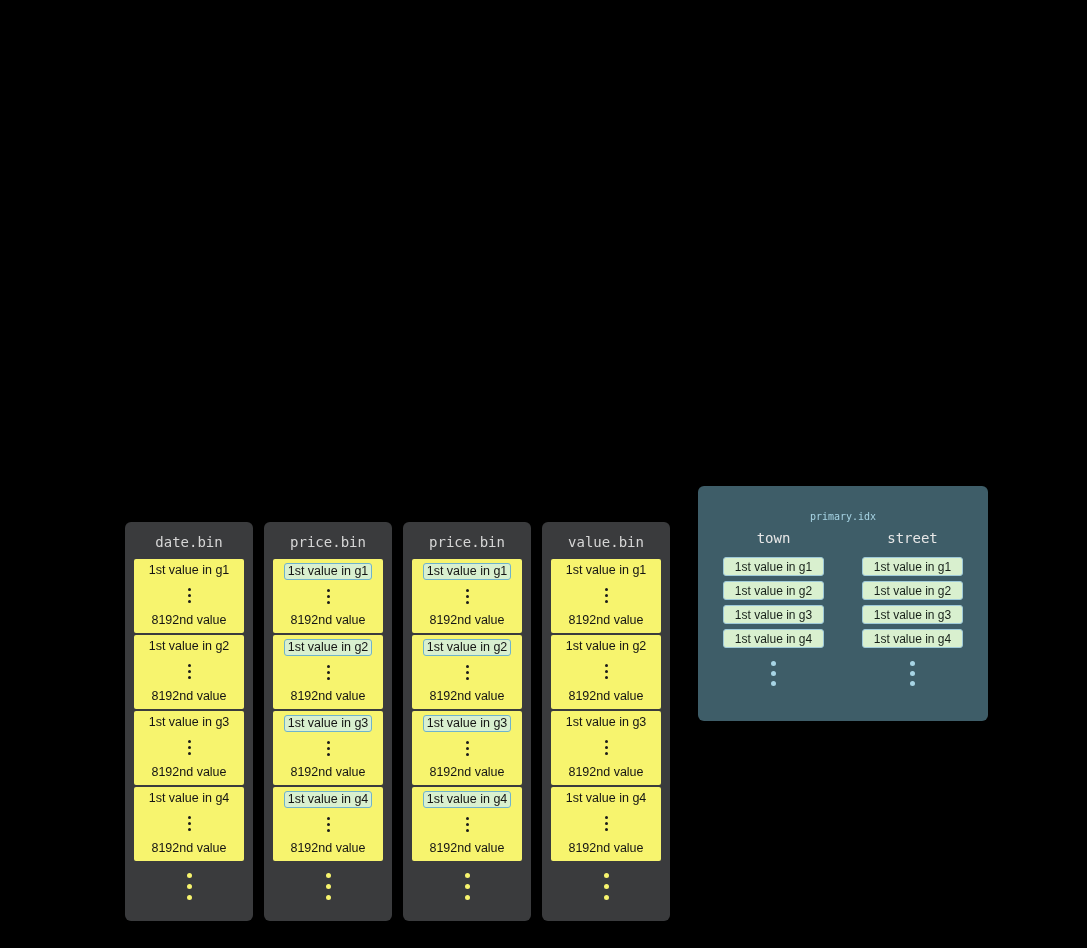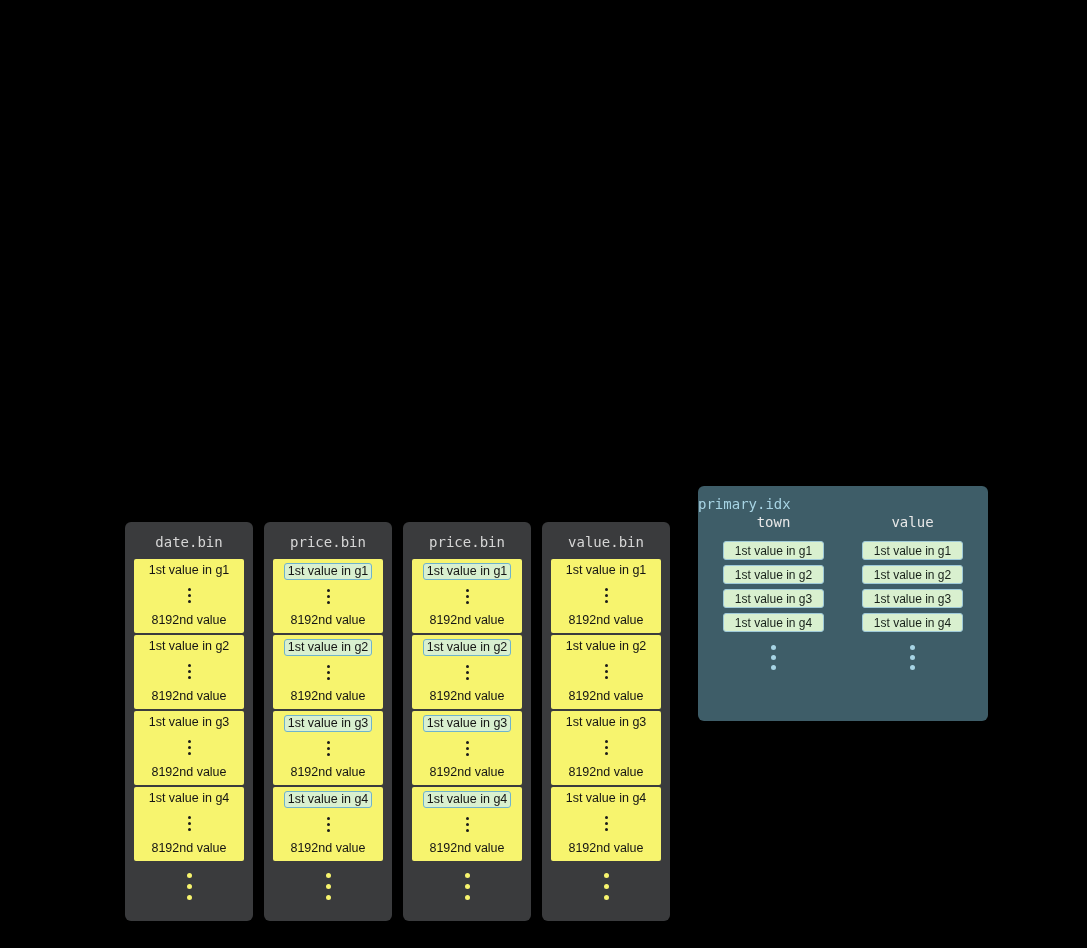--- a/index.html
+++ b/index.html
@@ -71,26 +71,26 @@
   #index-panel{
     position:absolute;left:698px;top:486px;
     width:290px;height:235px;
     background:var(--panel-bg);
     border-radius:6px;
     box-sizing:border-box;
     box-shadow:0 3px 8px rgba(0,0,0,.5);
   }
   .panel-title{
     font-family:"DejaVu Sans Mono","Liberation Mono",monospace;
-    font-size:14px;color:var(--panel-title-color);
-    padding-top:10px;
+    font-size:10px;color:var(--panel-title-color);
+    text-align:center;padding-top:25px;
   }
   .panel-cols{
     display:flex;gap:38px;
-    padding:0 25px;margin-top:2px;
+    padding:0 25px;margin-top:8px;
   }
   .panel-col{width:101px;display:flex;flex-direction:column;align-items:center;}
   .panel-header{
     font-family:"DejaVu Sans Mono","Liberation Mono",monospace;
     font-size:14px;color:var(--panel-header-color);
     margin-bottom:11px;text-align:center;
   }
   .idx-entry{
     width:101px;height:19px;margin-bottom:5px;
     background:var(--entry-bg);
@@ -297,21 +297,21 @@
           <div class="idx-entry">1st value in g2</div>
           <div class="idx-entry">1st value in g3</div>
           <div class="idx-entry">1st value in g4</div>
           <div class="idx-dots">
             <span class="d"></span>
             <span class="d"></span>
             <span class="d"></span>
           </div>
         </div>
         <div class="panel-col">
-          <div class="panel-header">value</div>
+          <div class="panel-header">street</div>
           <div class="idx-entry">1st value in g1</div>
           <div class="idx-entry">1st value in g2</div>
           <div class="idx-entry">1st value in g3</div>
           <div class="idx-entry">1st value in g4</div>
           <div class="idx-dots">
             <span class="d"></span>
             <span class="d"></span>
             <span class="d"></span>
           </div>
         </div>

